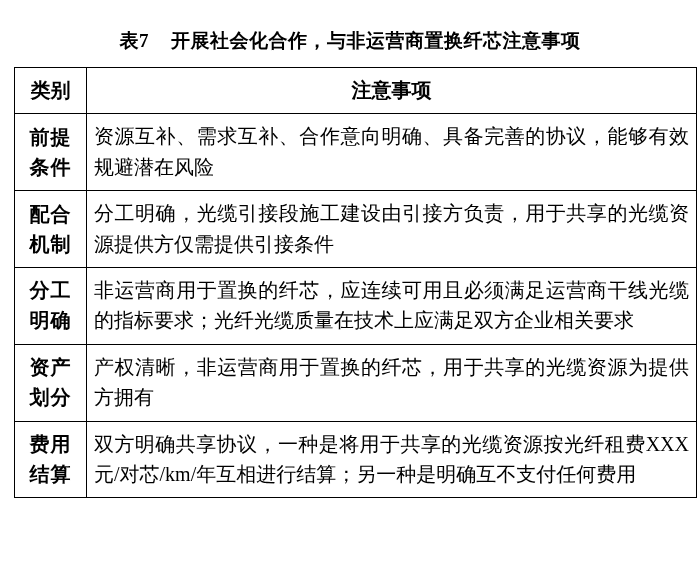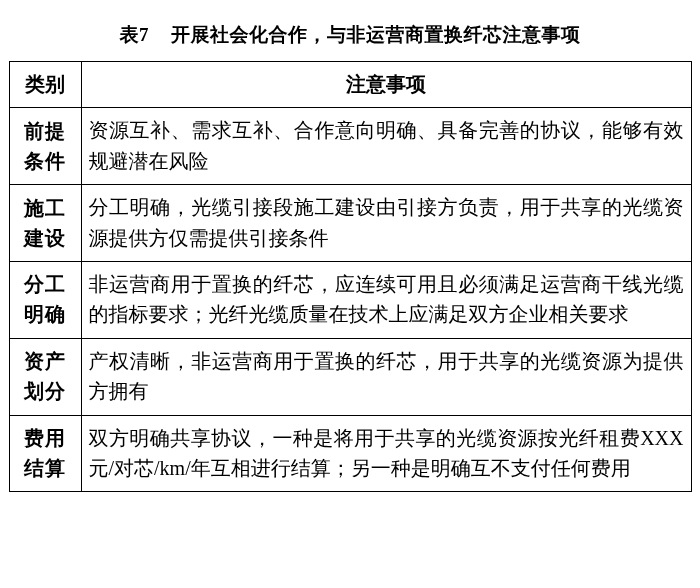--- a/index.html
+++ b/index.html
@@ -12,21 +12,21 @@
     background: #ffffff;
     font-family: "Liberation Serif", "DejaVu Serif", serif;
     color: #000000;
     overflow: hidden;
   }
   .page {
     width: 700px;
     height: 464px;
     position: relative;
     box-sizing: border-box;
-    padding: 8px;
+    padding: 14px;
   }
   .table-caption {
     text-align: center;
     font-size: 19px;
     font-weight: bold;
     letter-spacing: 0.5px;
     padding-top: 14px;
     padding-bottom: 13px;
     white-space: nowrap;
   }
@@ -94,21 +94,21 @@
     </thead>
     <tbody>
       <tr>
         <td class="cat">
             <span class="cat-inner">前提条件</span>
           </td>
         <td class="note">资源互补、需求互补、合作意向明确、具备完善的协议，能够有效规避潜在风险</td>
       </tr>
       <tr>
         <td class="cat">
-            <span class="cat-inner">施工建设</span>
+            <span class="cat-inner">配合机制</span>
           </td>
         <td class="note">分工明确，光缆引接段施工建设由引接方负责，用于共享的光缆资源提供方仅需提供引接条件</td>
       </tr>
       <tr>
         <td class="cat">
             <span class="cat-inner">分工明确</span>
           </td>
         <td class="note">非运营商用于置换的纤芯，应连续可用且必须满足运营商干线光缆的指标要求；光纤光缆质量在技术上应满足双方企业相关要求</td>
       </tr>
       <tr>

